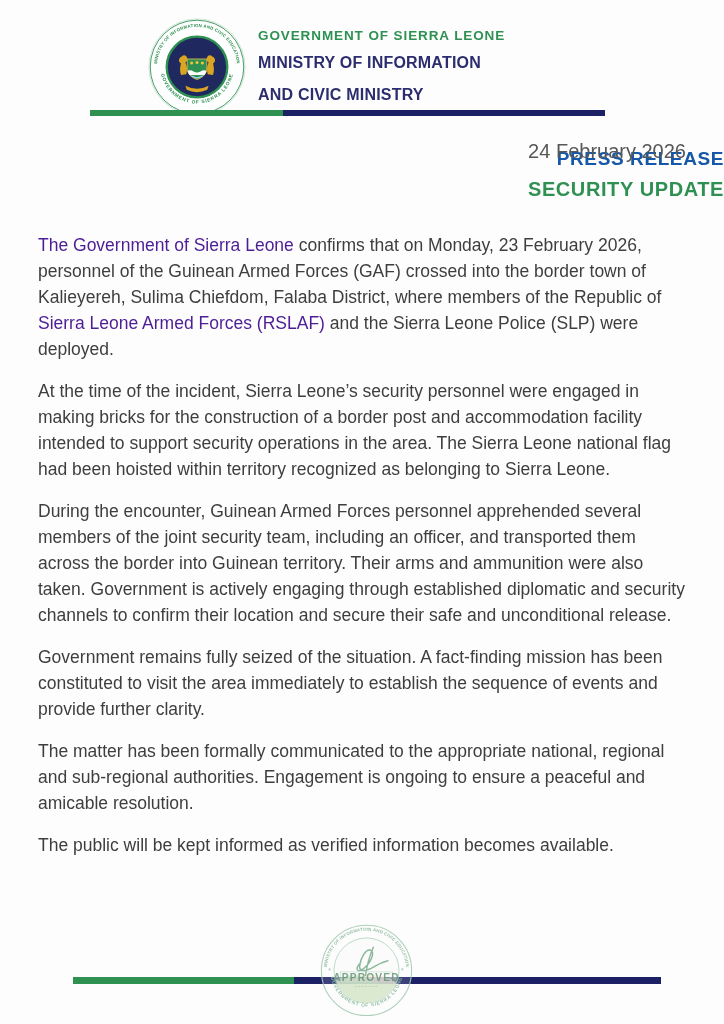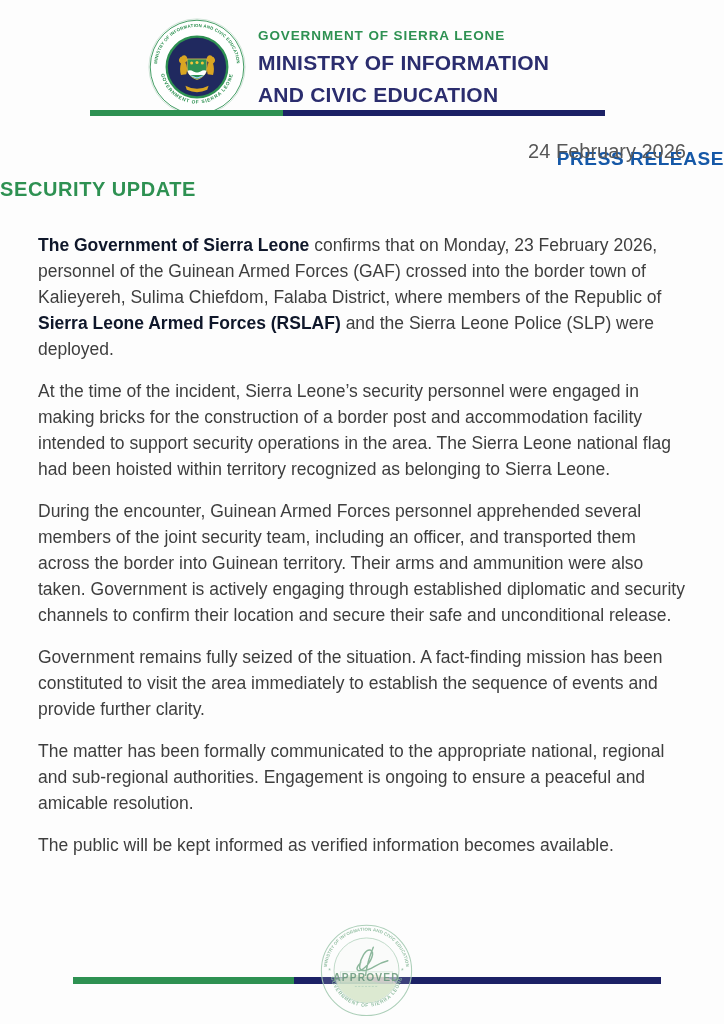--- a/index.html
+++ b/index.html
@@ -15,38 +15,38 @@
   html,body{background:#e9e9e9;}
   .page{
     position:relative;width:724px;height:1024px;margin:0 auto;
     background:#fdfdfd;overflow:hidden;
     font-family:"Liberation Sans",sans-serif;
   }
   
   .logo{position:absolute;left:148px;top:18px;width:98px;height:98px;}
   .header-text{position:absolute;left:258px;top:28px;}
   .gov-line{color:var(--green);font-size:13.5px;font-weight:700;letter-spacing:0.9px;margin-bottom:4px;}
-  .ministry-line{color:var(--navy-text);font-size:21px;font-weight:800;line-height:23.5px;letter-spacing:0.2px;margin-top:8px;}
+  .ministry-line{color:var(--navy-text);font-size:16px;font-weight:800;line-height:23.5px;letter-spacing:0.2px;margin-top:8px;}
   .rule{position:absolute;display:flex;}
   .rule-header{top:110px;left:90px;width:515px;height:6px;}
   .rule-footer{top:977px;left:73px;width:588px;height:7px;z-index:1;}
   .rule .g{width:37.5%;background:var(--green);}
   .rule .n{flex:1;background:var(--navy-bar);}
   
   .press-release{position:absolute;top:148px;left:0;right:0;text-align:right;
     color:var(--blue);font-size:19px;font-weight:800;letter-spacing:0.6px;}
   .date{position:absolute;top:140px;right:38px;font-size:20px;color:var(--date-text);}
-  .security-update{position:absolute;top:178px;left:0;right:0;text-align:left;
+  .security-update{position:absolute;top:178px;left:0;right:0;text-align:right;
     color:var(--green);font-size:20px;font-weight:800;letter-spacing:0.6px;}
   
   .body{position:absolute;top:232px;left:38px;width:654px;
     color:var(--body-text);font-size:17.5px;line-height:26px;}
   .body p{margin:0 0 16px 0;}
   .body p.last-para{margin-top:12px;}
-  .seg-bold{font-weight:700;color:#0f172a;}
+  .seg-bold{font-weight:400;color:#4c1d95;}
   
   .stamp{position:absolute;left:318px;top:920px;width:97px;height:97px;z-index:2;opacity:0.95;}
   .arc-text{fill:var(--green);font-weight:700;}
   .stamp-arc{fill:var(--stamp);font-weight:700;}
 </style>
 </head>
 <body>
 
 <div class="page">
 
@@ -89,21 +89,21 @@
         <circle cx="55" cy="50" r="1.7" fill="#f2c63c"></circle>
         <circle cx="61" cy="50.5" r="1.7" fill="#f2c63c"></circle>
       </g>
       <path d="M42,76 q13,7 26,0 l-1.5,4.5 q-11.5,5.5 -23,0 z" fill="#d9a522"></path>
     </g>
   </svg>
 
   <div class="header-text">
     <div class="gov-line">GOVERNMENT OF SIERRA LEONE</div>
     <div class="ministry-line">MINISTRY OF INFORMATION</div>
-    <div class="ministry-line">AND CIVIC EDUCATION</div>
+    <div class="ministry-line">AND CIVIC MINISTRY</div>
   </div>
 
   <div class="rule rule-header">
     <div class="g"></div>
     <div class="n"></div>
   </div>
 
   <div class="press-release">PRESS RELEASE</div>
   <div class="date">24 February 2026</div>
   <div class="security-update">SECURITY UPDATE</div>

